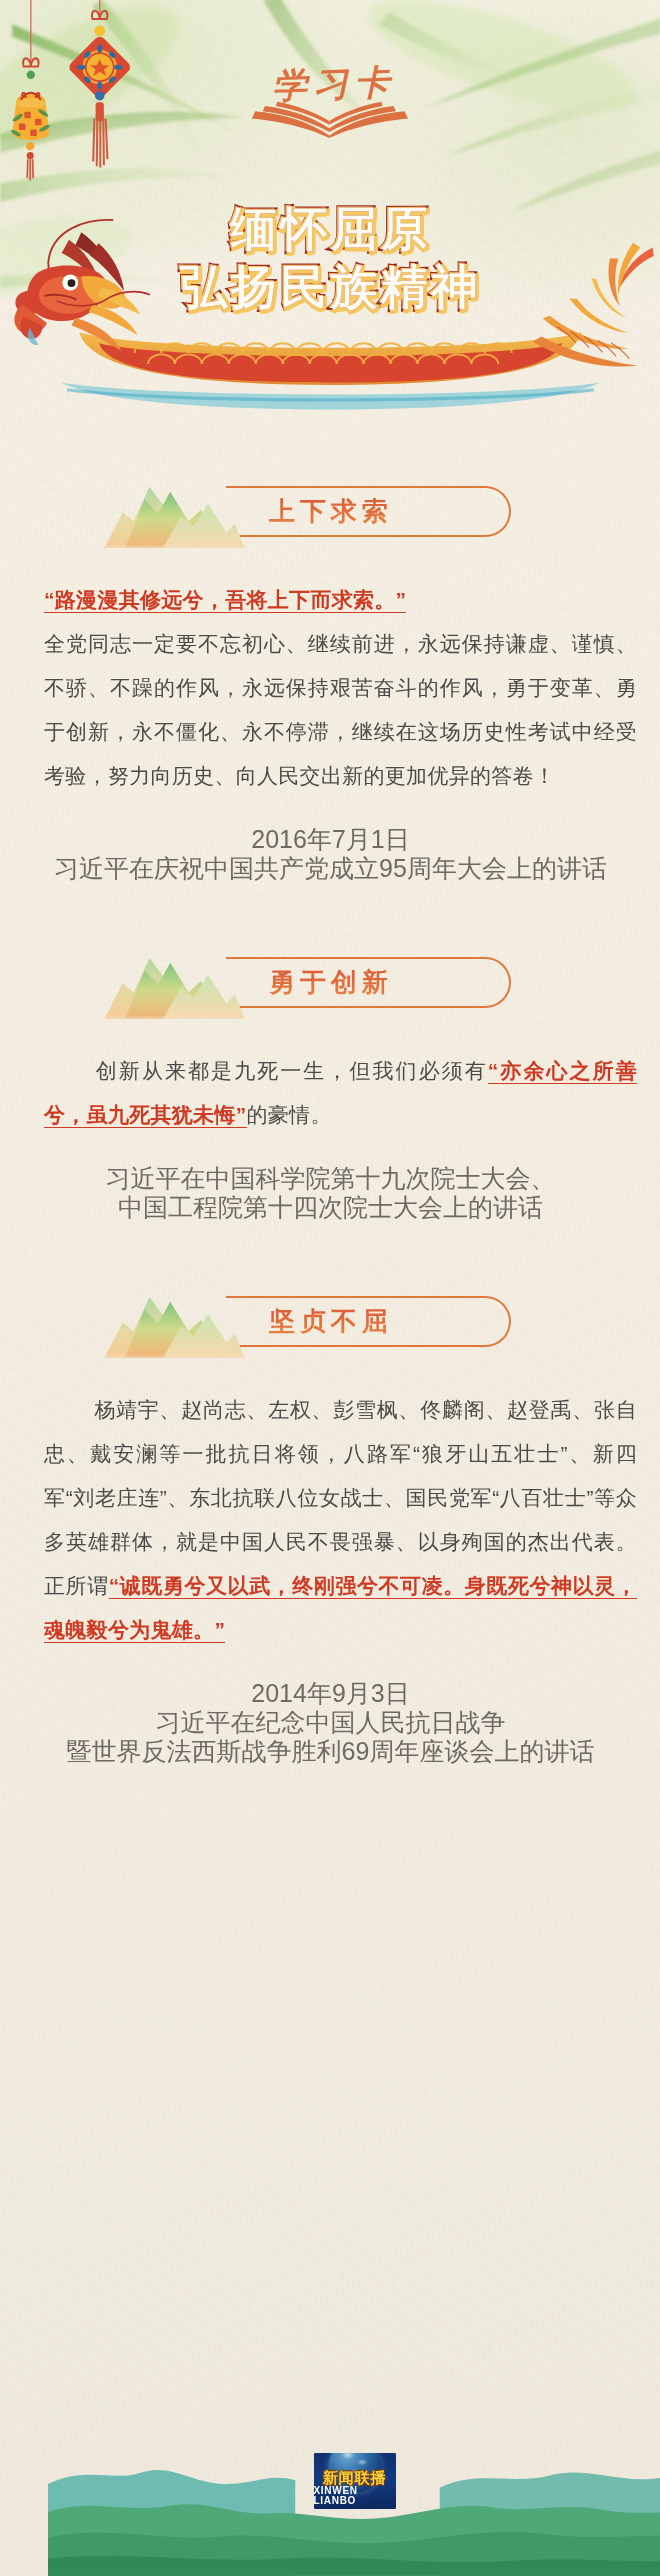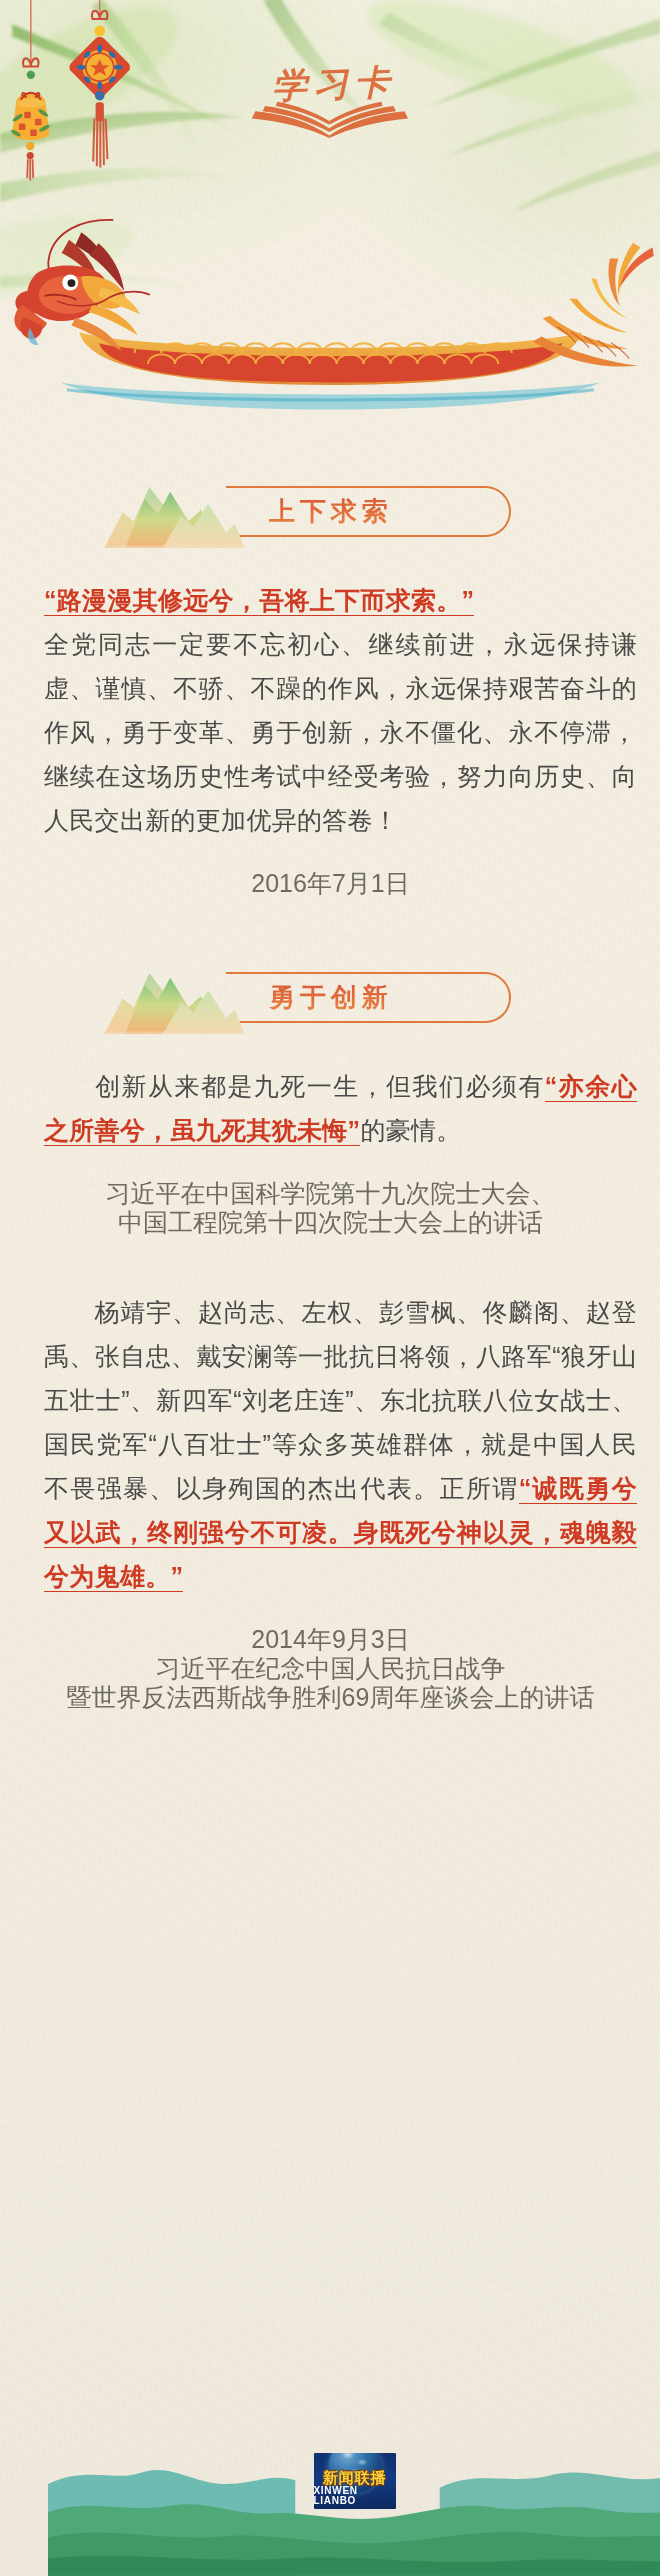--- a/index.html
+++ b/index.html
@@ -103,21 +103,21 @@
     background: linear-gradient(180deg, #d8503a 0%, #e06a39 45%, #ef8f45 100%);
     -webkit-background-clip: text;
     background-clip: text;
     color: transparent;
     z-index: 3;
     font-family: "Liberation Sans", "DejaVu Sans", sans-serif;
   }
 
   .body-text {
     margin: 21px 24px 0 44px;
-    font-size: 25px;
+    font-size: 21px;
     line-height: 44px;
     color: #4a4a48;
     text-align: justify;
     text-justify: inter-character;
     font-family: "Liberation Sans", "DejaVu Sans", sans-serif;
     letter-spacing: 0.3px;
   }
   .indent { display: inline-block; width: 50px; }
   .hl {
     color: #cf3a22;
@@ -316,20 +316,24 @@
       <path d="M0 166 C 48 196, 112 212, 172 206 C 114 198, 54 180, 14 158 Z" fill="#e8843a"></path>
       <g fill="none" stroke="#c9562c" stroke-width="2" opacity=".8">
         <path d="M40 142 C 52 150, 62 158, 70 168"></path>
         <path d="M62 150 C 74 158, 84 166, 92 176"></path>
         <path d="M84 158 C 96 166, 106 174, 114 184"></path>
         <path d="M106 164 C 118 172, 128 180, 136 190"></path>
         <path d="M128 168 C 140 176, 150 184, 158 194"></path>
       </g>
     </svg>
 
+    <div class="title-wrap">
+      <div class="title-line">缅怀屈原</div>
+      <div class="title-line second">弘扬民族精神</div>
+    </div>
 
     <div class="boat">
       <svg width="539" height="86" viewBox="0 0 880 140">
         <defs>
           <linearGradient id="boatG" x1="0" y1="0" x2="0" y2="1">
             <stop offset="0%" stop-color="#f3bb4c"></stop>
             <stop offset="100%" stop-color="#e08a34"></stop>
           </linearGradient>
         </defs>
         <path d="M30 10 C 140 44, 740 44, 850 10 C 836 66, 700 96, 440 96 C 180 96, 44 66, 30 10 Z" fill="url(#boatG)"></path>
@@ -397,20 +401,21 @@
       <div class="sec-title">上下求索</div>
     </div>
 
     <div class="body-text">
       <span class="hl">“路漫漫其修远兮，吾将上下而求索。”</span><br>
       <span>全党同志一定要不忘初心、继续前进，永远保持谦虚、谨慎、不骄、不躁的作风，永远保持艰苦奋斗的作风，勇于变革、勇于创新，永不僵化、永不停滞，继续在这场历史性考试中经受考验，努力向历史、向人民交出新的更加优异的答卷！</span>
     </div>
 
     <div class="attrib">
       <span class="line">2016年7月1日</span>
+      <span class="line">习近平在庆祝中国共产党成立95周年大会上的讲话</span>
     </div>
   </div>
 
   <div class="section" style="margin-top:53px">
     <div class="sec-head">
       <svg class="sec-mountain" width="141" height="72" viewBox="0 0 230 118">
         <path d="M0 118 L30 60 L48 74 L74 18 L104 58 L118 44 L150 118 Z" fill="url(#mg2)" opacity=".9"></path>
         <path d="M34 118 L66 38 L88 62 L108 26 L138 74 L158 56 L196 118 Z" fill="url(#mg1)"></path>
         <path d="M96 118 L126 66 L146 82 L170 46 L200 92 L214 78 L230 118 Z" fill="url(#mg3)"></path>
         <path d="M0 114 L230 114 L230 118 L0 118 Z" fill="#f0e0c4" opacity=".5"></path>
@@ -423,20 +428,30 @@
       <span class="indent"></span><span>创新从来都是九死一生，但我们必须有</span><span class="hl">“亦余心之所善兮，虽九死其犹未悔”</span><span>的豪情。</span>
     </div>
 
     <div class="attrib">
       <span class="line">习近平在中国科学院第十九次院士大会、</span>
       <span class="line">中国工程院第十四次院士大会上的讲话</span>
     </div>
   </div>
 
   <div class="section" style="margin-top:53px">
+    <div class="sec-head">
+      <svg class="sec-mountain" width="141" height="72" viewBox="0 0 230 118">
+        <path d="M0 118 L30 60 L48 74 L74 18 L104 58 L118 44 L150 118 Z" fill="url(#mg2)" opacity=".9"></path>
+        <path d="M34 118 L66 38 L88 62 L108 26 L138 74 L158 56 L196 118 Z" fill="url(#mg1)"></path>
+        <path d="M96 118 L126 66 L146 82 L170 46 L200 92 L214 78 L230 118 Z" fill="url(#mg3)"></path>
+        <path d="M0 114 L230 114 L230 118 L0 118 Z" fill="#f0e0c4" opacity=".5"></path>
+      </svg>
+      <div class="sec-pill"></div>
+      <div class="sec-title">坚贞不屈</div>
+    </div>
 
     <div class="body-text">
       <span class="indent"></span><span>杨靖宇、赵尚志、左权、彭雪枫、佟麟阁、赵登禹、张自忠、戴安澜等一批抗日将领，八路军“狼牙山五壮士”、新四军“刘老庄连”、东北抗联八位女战士、国民党军“八百壮士”等众多英雄群体，就是中国人民不畏强暴、以身殉国的杰出代表。正所谓</span><span class="hl">“诚既勇兮又以武，终刚强兮不可凌。身既死兮神以灵，魂魄毅兮为鬼雄。”</span>
     </div>
 
     <div class="attrib">
       <span class="line">2014年9月3日</span>
       <span class="line">习近平在纪念中国人民抗日战争</span>
       <span class="line">暨世界反法西斯战争胜利69周年座谈会上的讲话</span>
     </div>

